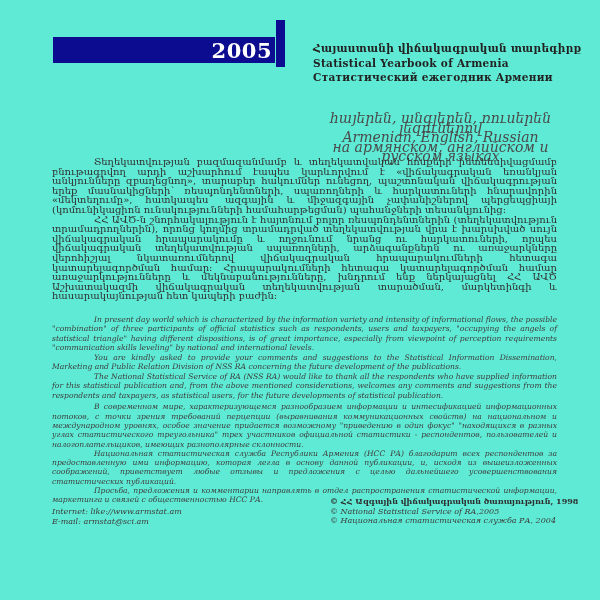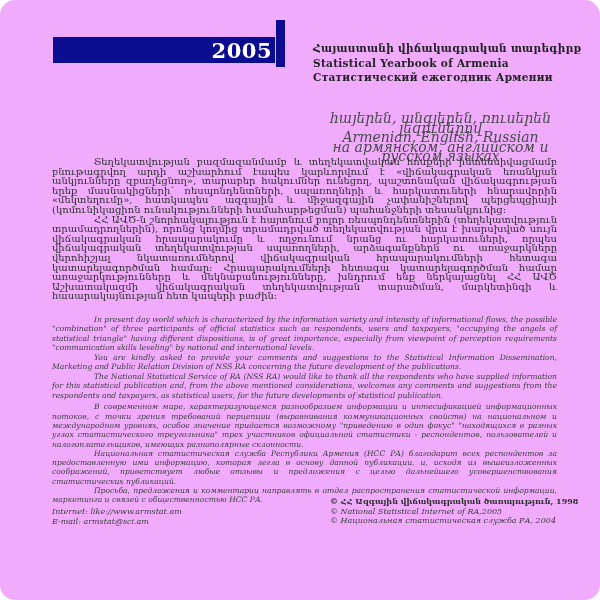--- a/index.html
+++ b/index.html
@@ -1,21 +1,21 @@
 <!DOCTYPE html>
 <html><head>
 <meta charset="utf-8">
 <style>
   html,body{margin:0;padding:0;}
   body{
     width:600px;height:600px;position:relative;overflow:hidden;
     background:#ffffff;
     font-family:"DejaVu Serif", serif;
   }
-  .page{position:absolute;inset:0;background:#f0abfc;border-radius:15px;}
+  .page{position:absolute;inset:0;background:#5eead4;}
 
   
   .year-bar{
     position:absolute;left:53px;top:37px;width:222px;height:26px;
     background:#0c0c90;
     display:flex;align-items:center;justify-content:flex-end;
   }
   .year-bar .year{
     color:#ffffff;font-weight:bold;font-size:21px;line-height:21px;
     padding-right:3px;letter-spacing:0.5px;
@@ -99,17 +99,17 @@
     </div>
   </div>
 
   <div class="footer-left">
     <div>Internet: like://www.armstat.am</div>
     <div>E-mail: armstat@sci.am</div>
   </div>
 
   <div class="footer-right">
     <div class="hy">© ՀՀ Ազգային վիճակագրական ծառայություն, 1998</div>
-    <div class="it">© National Statistical Internet of RA,2005</div>
+    <div class="it">© National Statistical Service of RA,2005</div>
     <div class="it">© Национальная статистическая служба РА, 2004</div>
   </div>
 
 </div>
 
 </body></html>

